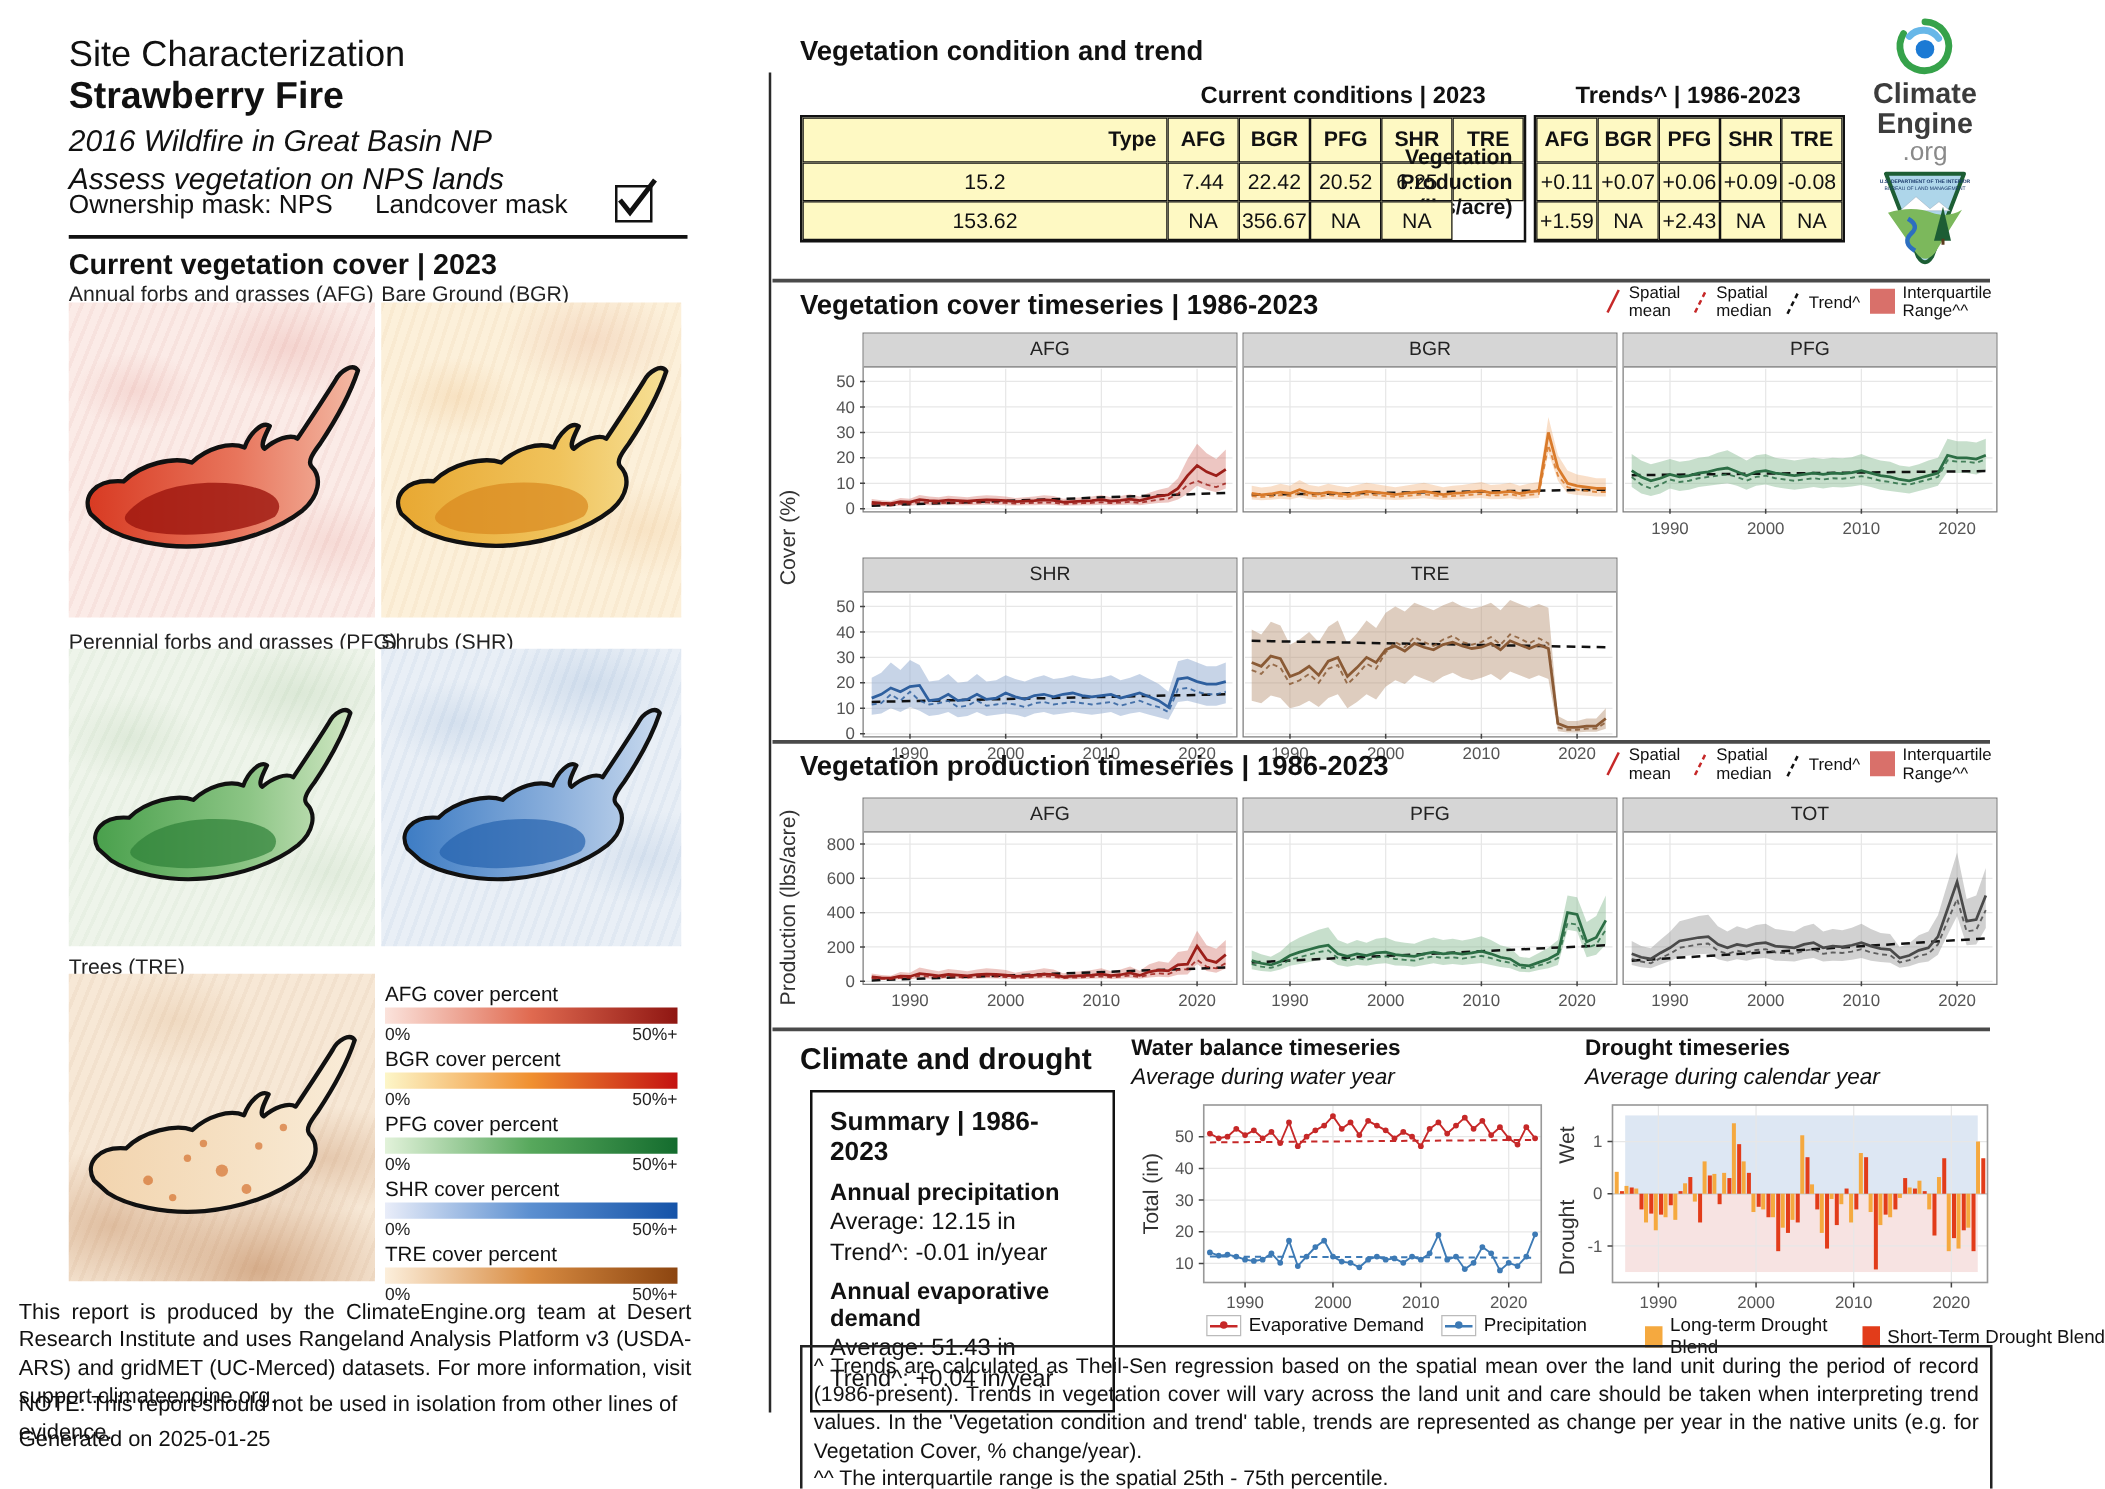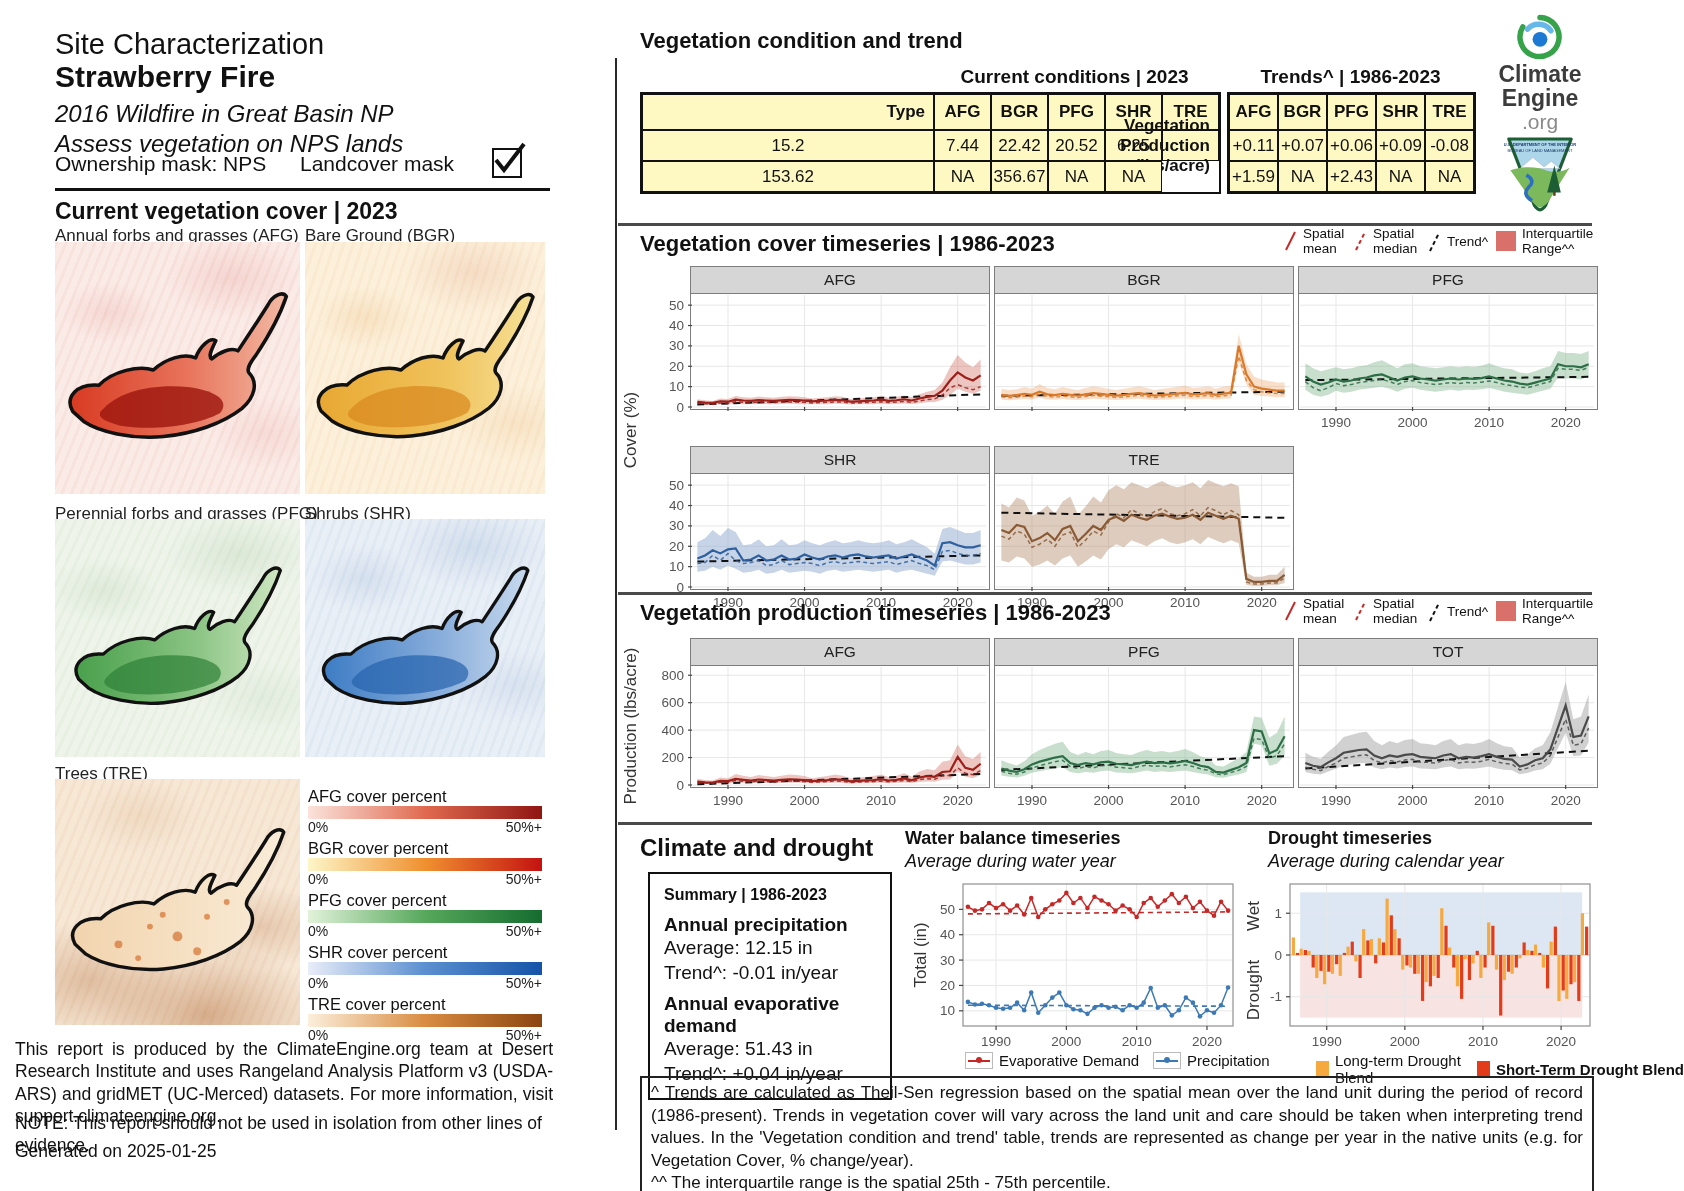--- a/index.html
+++ b/index.html
@@ -41,21 +41,21 @@
   .tsleg .txt{font-size:13.5px;line-height:1.12;color:#111;}
   .iqrsq{width:20px;height:20px;background:#d9706a;}
   
   .panel{position:absolute;width:298px;border:1.5px solid #7d7d7d;background:#fff;}
   .phead{height:26px;background:#d6d6d6;border-bottom:1.5px solid #7d7d7d;display:flex;align-items:center;justify-content:center;font-size:15.5px;color:#222;}
   svg.chart{position:absolute;}
   svg.chart text.tick{font-family:"Liberation Sans",sans-serif;font-size:13.5px;fill:#555;}
   .vlabel{position:absolute;transform:translate(-50%,-50%) rotate(-90deg);font-size:17px;color:#333;white-space:nowrap;}
   
   .sumbox{border:2px solid #111;padding:12px 14px;background:#fff;}
-  .sumbox .t{font-size:16px;font-weight:bold;margin-bottom:10px;}
+  .sumbox .t{font-size:21px;font-weight:bold;margin-bottom:10px;}
   .sumbox .h{font-size:19px;font-weight:bold;margin-top:8px;line-height:1.15;}
   .sumbox .v{font-size:19px;line-height:1.3;}
   .ctitle{font-size:18px;font-weight:bold;}
   .csub{font-size:18px;font-style:italic;}
   .clegend{display:flex;align-items:center;gap:6px;font-size:15px;color:#111;}
   .keybox{width:26px;height:15px;background:#fff;border:1px solid #bbb;position:relative;}
   .keybox .ln{position:absolute;left:2px;right:2px;top:6.5px;height:2px;}
   .keybox .dt{position:absolute;left:10px;top:4px;width:6px;height:6px;border-radius:50%;}
   .sq{width:17px;height:17px;}
   .fnbox{border:2px solid #222;padding:4px 9px;font-size:17px;line-height:1.33;text-align:justify;}
@@ -819,21 +819,21 @@
       <text x="36.71875000000027" y="162" text-anchor="middle" class="tick">1990</text>
       <text x="114.84375000000009" y="162" text-anchor="middle" class="tick">2000</text>
       <text x="192.9687499999999" y="162" text-anchor="middle" class="tick">2010</text>
       <text x="271.0937499999997" y="162" text-anchor="middle" class="tick">2020</text>
     </svg>
 
   <div class="abs clegend" style="left:1288px;top:1052px;padding-left:28px;">
     <span class="sq" style="background:#f5a93f;"></span>
     <span>Long-term Drought Blend</span>
     <span class="sq" style="background:#e23c1a;margin-left:8px;"></span>
-    <span style="white-space:nowrap;font-weight:bold;">Short-Term Drought Blend</span>
+    <span style="white-space:nowrap;">Short-Term Drought Blend</span>
   </div>
 
   <div class="abs fnbox" style="left:640px;top:1076px;width:932px;">
     <div>^ Trends are calculated as Theil-Sen regression based on the spatial mean over the land unit during the period of record (1986-present). Trends in vegetation cover will vary across the land unit and care should be taken when interpreting trend values. In the 'Vegetation condition and trend' table, trends are represented as change per year in the native units (e.g. for Vegetation Cover, % change/year).</div>
     <div>^^ The interquartile range is the spatial 25th - 75th percentile.</div>
   </div>
 
 </div>
 
 </body></html>

